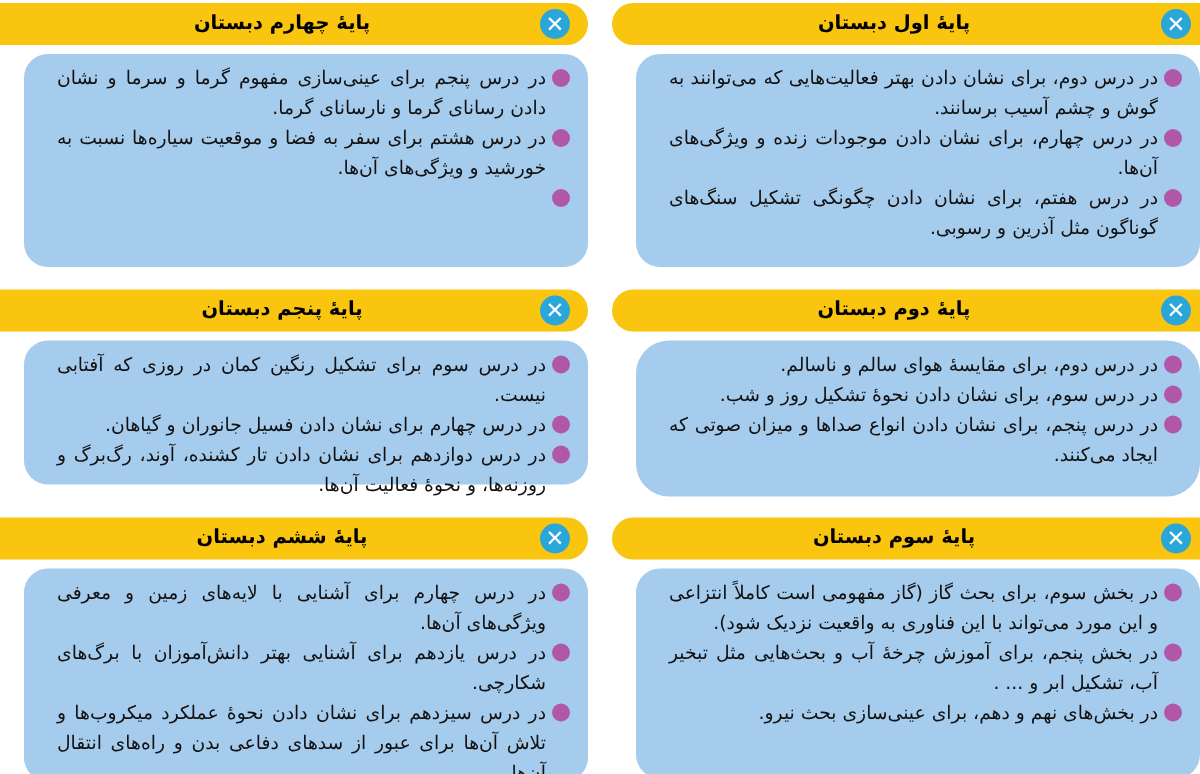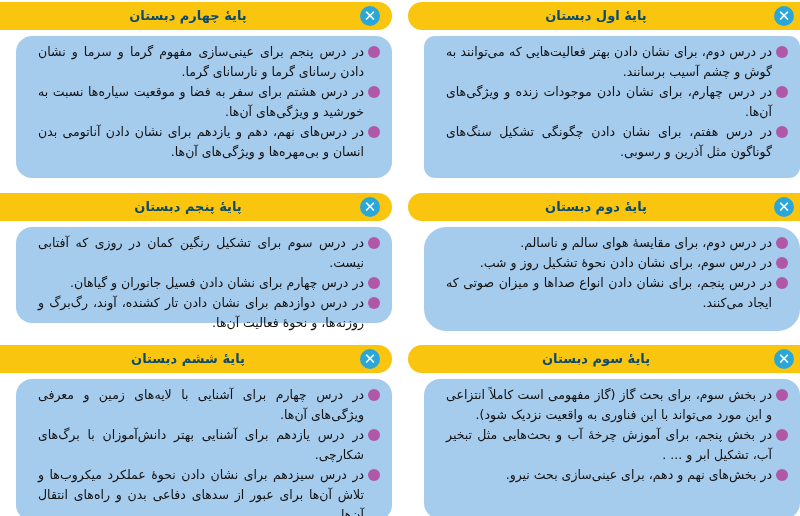--- a/index.html
+++ b/index.html
@@ -34,21 +34,21 @@
     .card-title {
       position: absolute;
       left: 0;
       right: 16px;
       top: 0;
       height: 28px;
       line-height: 28px;
       text-align: center;
       font-size: 13px;
       font-weight: bold;
-      color: #0c4a6e;
+      color: #000000;
     }
     .close-btn {
       position: absolute;
       top: 4px;
       width: 20px;
       height: 20px;
       border-radius: 50%;
       background: #2aa7d8;
       color: #ffffff;
       font-size: 15px;
@@ -91,36 +91,36 @@
     }
   </style>
 </head>
 <body>
 
 <div class="card right-col" style="left:408px; top:2px; height:170px;">
   <div class="card-header right-col">
     <div class="card-title">پایهٔ اول دبستان</div>
     <div class="close-btn" style="right:6px;">✕</div>
   </div>
-  <div class="card-body" style="height:142px;border-radius:11px;">
+  <div class="card-body" style="height:142px;">
     <div class="item"><span class="bullet"></span><span>در درس دوم، برای نشان دادن بهتر فعالیت‌هایی که می‌توانند به گوش و چشم آسیب برسانند.</span></div>
     <div class="item"><span class="bullet"></span><span>در درس چهارم، برای نشان دادن موجودات زنده و ویژگی‌های آن‌ها.</span></div>
     <div class="item"><span class="bullet"></span><span>در درس هفتم، برای نشان دادن چگونگی تشکیل سنگ‌های گوناگون مثل آذرین و رسوبی.</span></div>
   </div>
 </div>
 
 <div class="card" style="left:0px; top:2px; height:170px;">
   <div class="card-header">
     <div class="card-title">پایهٔ چهارم دبستان</div>
     <div class="close-btn" style="right:12px;">✕</div>
   </div>
   <div class="card-body" style="height:142px;">
     <div class="item"><span class="bullet"></span><span>در درس پنجم برای عینی‌سازی مفهوم گرما و سرما و نشان دادن رسانای گرما و نارسانای گرما.</span></div>
     <div class="item"><span class="bullet"></span><span>در درس هشتم برای سفر به فضا و موقعیت سیاره‌ها نسبت به خورشید و ویژگی‌های آن‌ها.</span></div>
-    <div class="item"><span class="bullet"></span><span>در درس‌های نهم، دهم و یازدهم برای نشان دادن آناتومی بدن انسان و بی‌مهره‌ها و ویژگی‌های آن‌ها.</span></div>
+    <div class="item"><span class="bullet"></span></div>
   </div>
 </div>
 
 <div class="card right-col" style="left:408px; top:193px; height:140px;">
   <div class="card-header right-col">
     <div class="card-title">پایهٔ دوم دبستان</div>
     <div class="close-btn" style="right:6px;">✕</div>
   </div>
   <div class="card-body" style="height:104px;border-radius:22px;">
     <div class="item"><span class="bullet"></span><span>در درس دوم، برای مقایسهٔ هوای سالم و ناسالم.</span></div>

